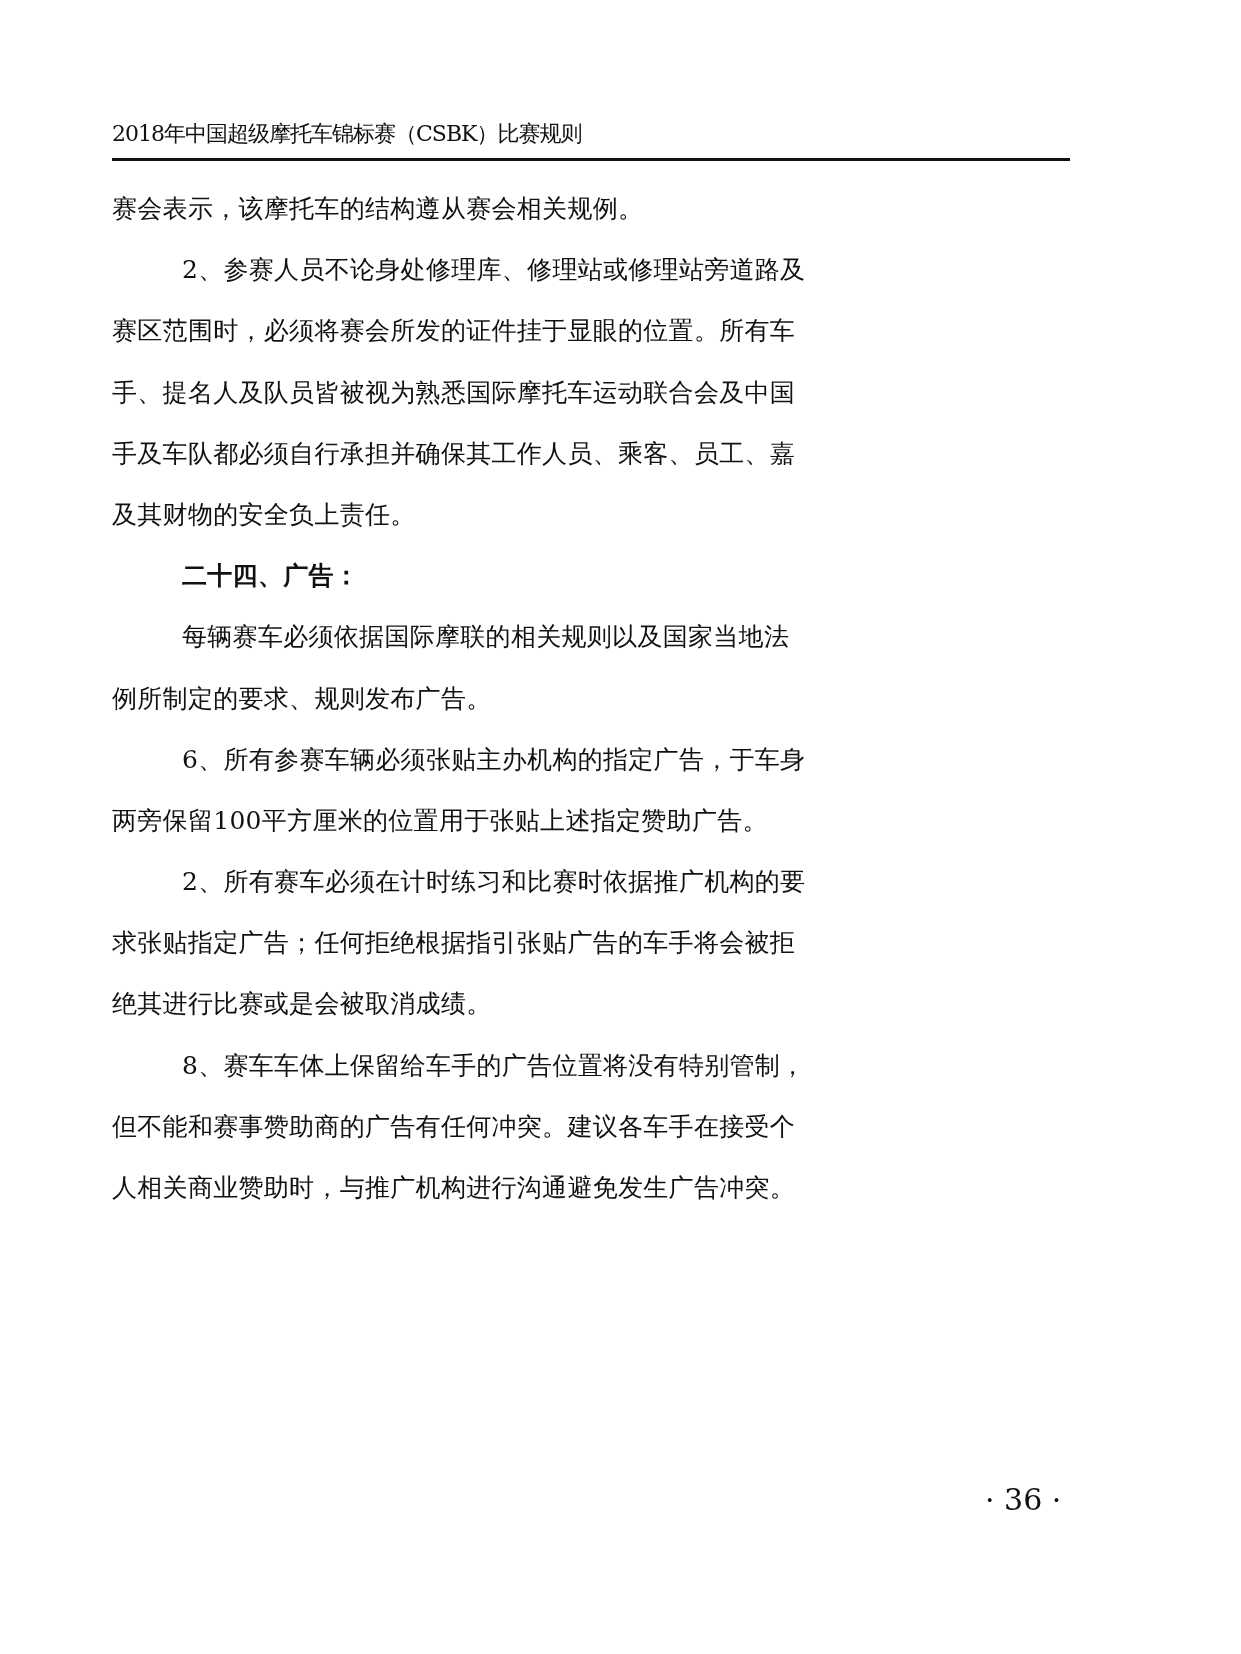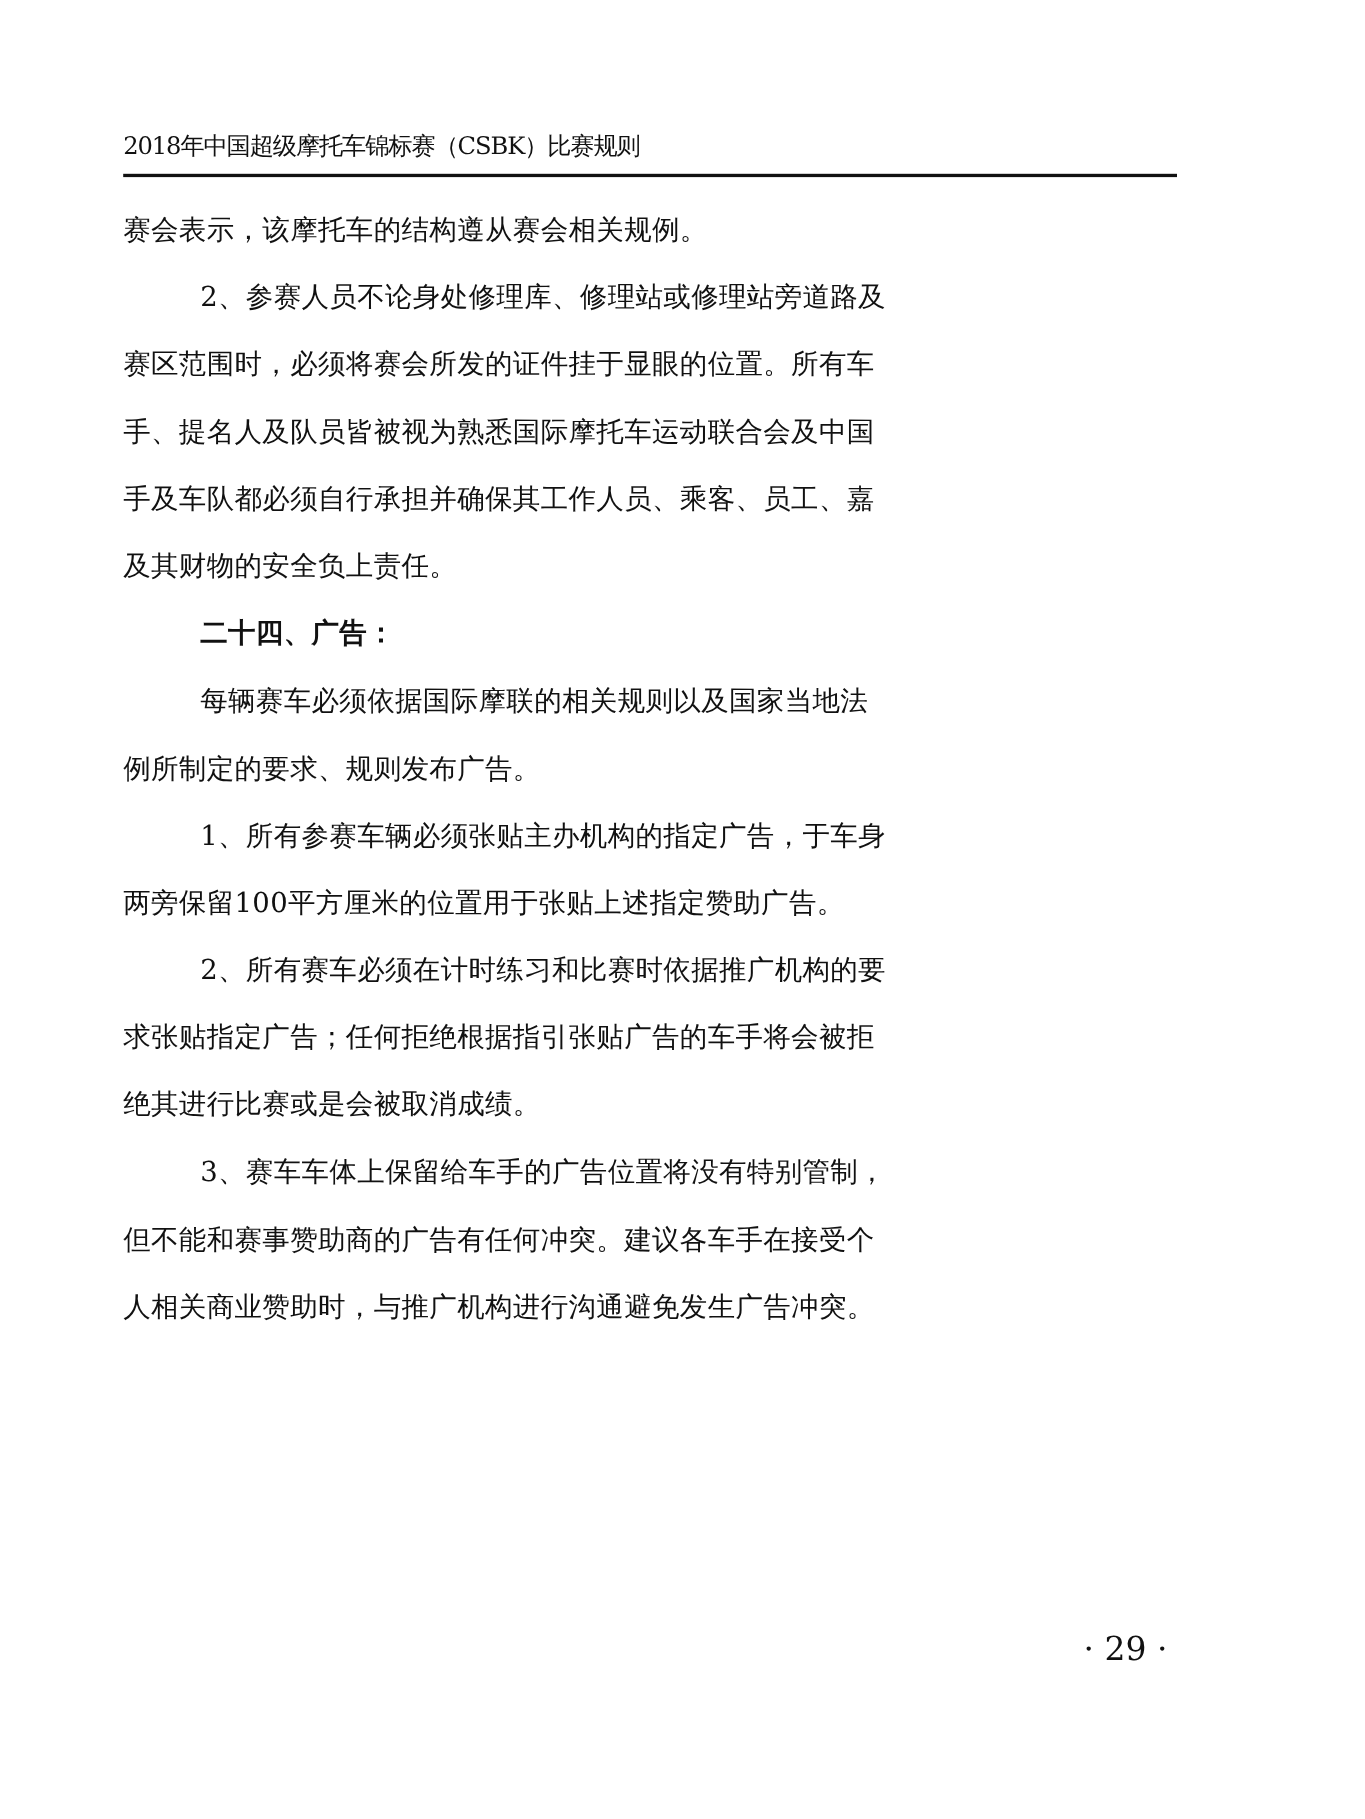--- a/index.html
+++ b/index.html
@@ -70,23 +70,23 @@
 <div class="body-text">
   <div class="line">赛会表示，该摩托车的结构遵从赛会相关规例。</div>
   <div class="line indent">2、参赛人员不论身处修理库、修理站或修理站旁道路及</div>
   <div class="line">赛区范围时，必须将赛会所发的证件挂于显眼的位置。所有车</div>
   <div class="line">手、提名人及队员皆被视为熟悉国际摩托车运动联合会及中国</div>
   <div class="line">手及车队都必须自行承担并确保其工作人员、乘客、员工、嘉</div>
   <div class="line">及其财物的安全负上责任。</div>
   <div class="line indent bold">二十四、广告：</div>
   <div class="line indent">每辆赛车必须依据国际摩联的相关规则以及国家当地法</div>
   <div class="line">例所制定的要求、规则发布广告。</div>
-  <div class="line indent">1、所有参赛车辆必须张贴主办机构的指定广告，于车身</div>
+  <div class="line indent">6、所有参赛车辆必须张贴主办机构的指定广告，于车身</div>
   <div class="line">两旁保留100平方厘米的位置用于张贴上述指定赞助广告。</div>
   <div class="line indent">2、所有赛车必须在计时练习和比赛时依据推广机构的要</div>
   <div class="line">求张贴指定广告；任何拒绝根据指引张贴广告的车手将会被拒</div>
   <div class="line">绝其进行比赛或是会被取消成绩。</div>
-  <div class="line indent">3、赛车车体上保留给车手的广告位置将没有特别管制，</div>
+  <div class="line indent">8、赛车车体上保留给车手的广告位置将没有特别管制，</div>
   <div class="line">但不能和赛事赞助商的广告有任何冲突。建议各车手在接受个</div>
   <div class="line">人相关商业赞助时，与推广机构进行沟通避免发生广告冲突。</div>
 </div>
 
-<div class="page-number">· 29 ·</div>
+<div class="page-number">· 36 ·</div>
 
 </body></html>

